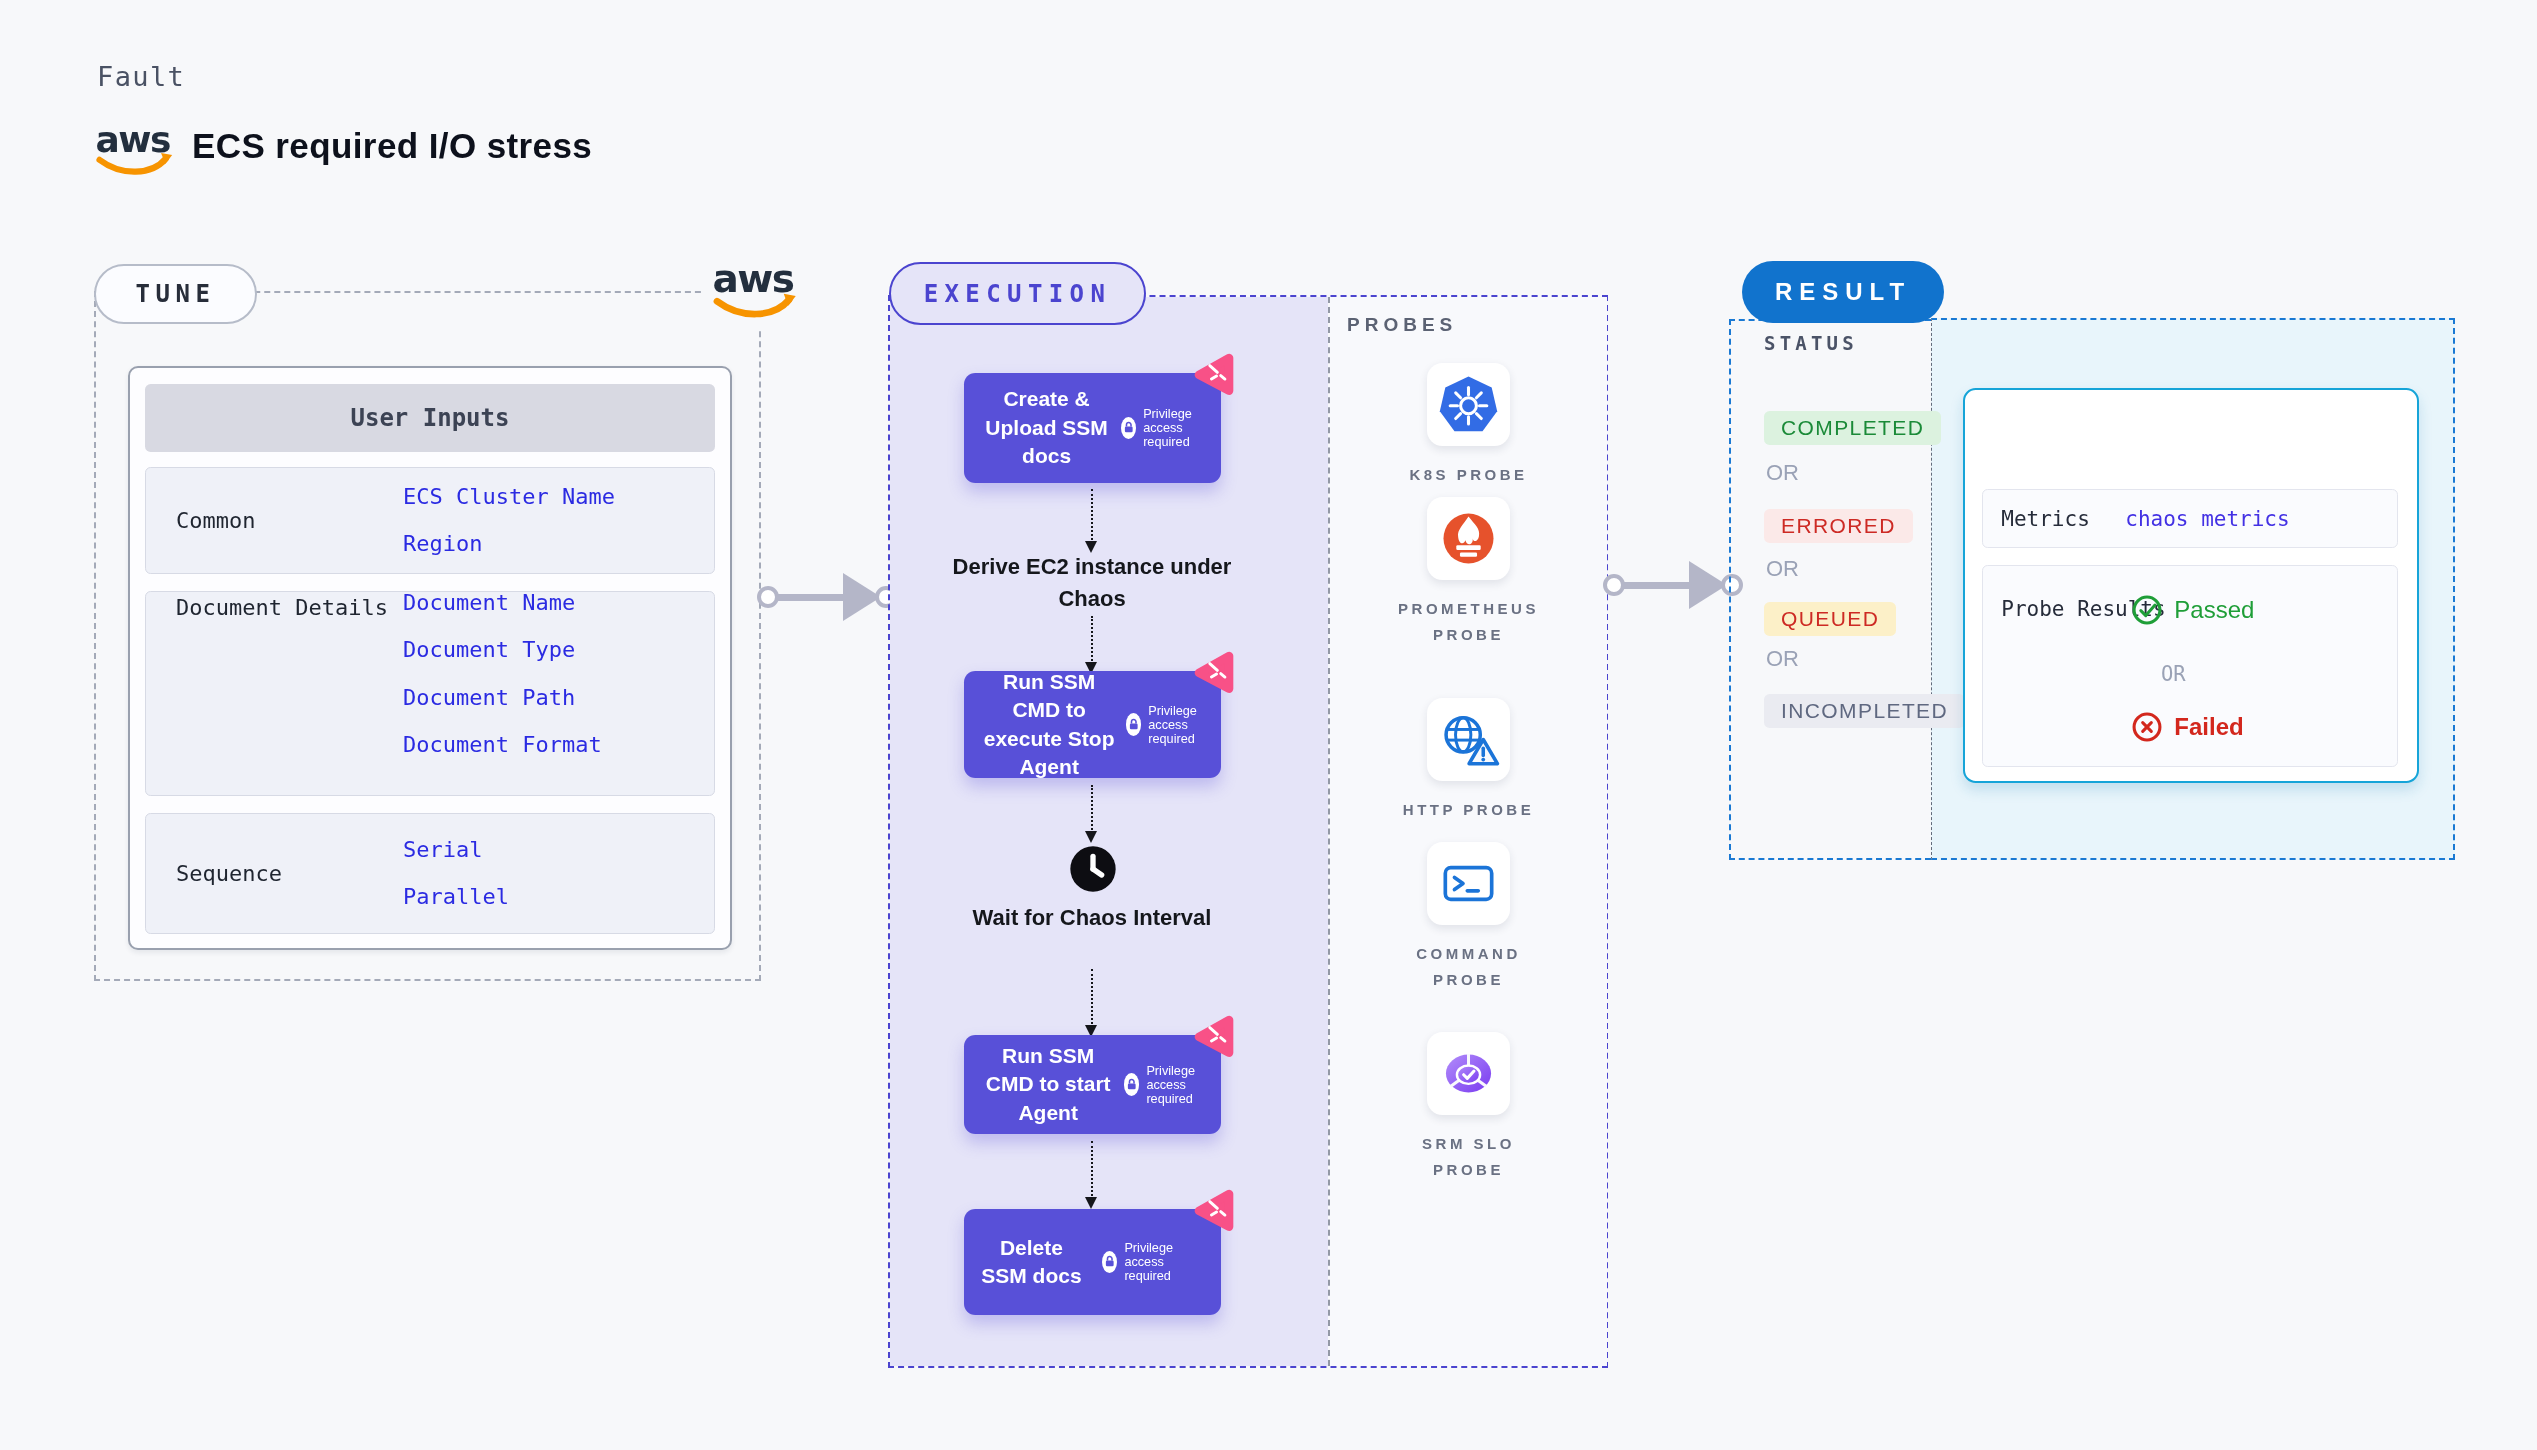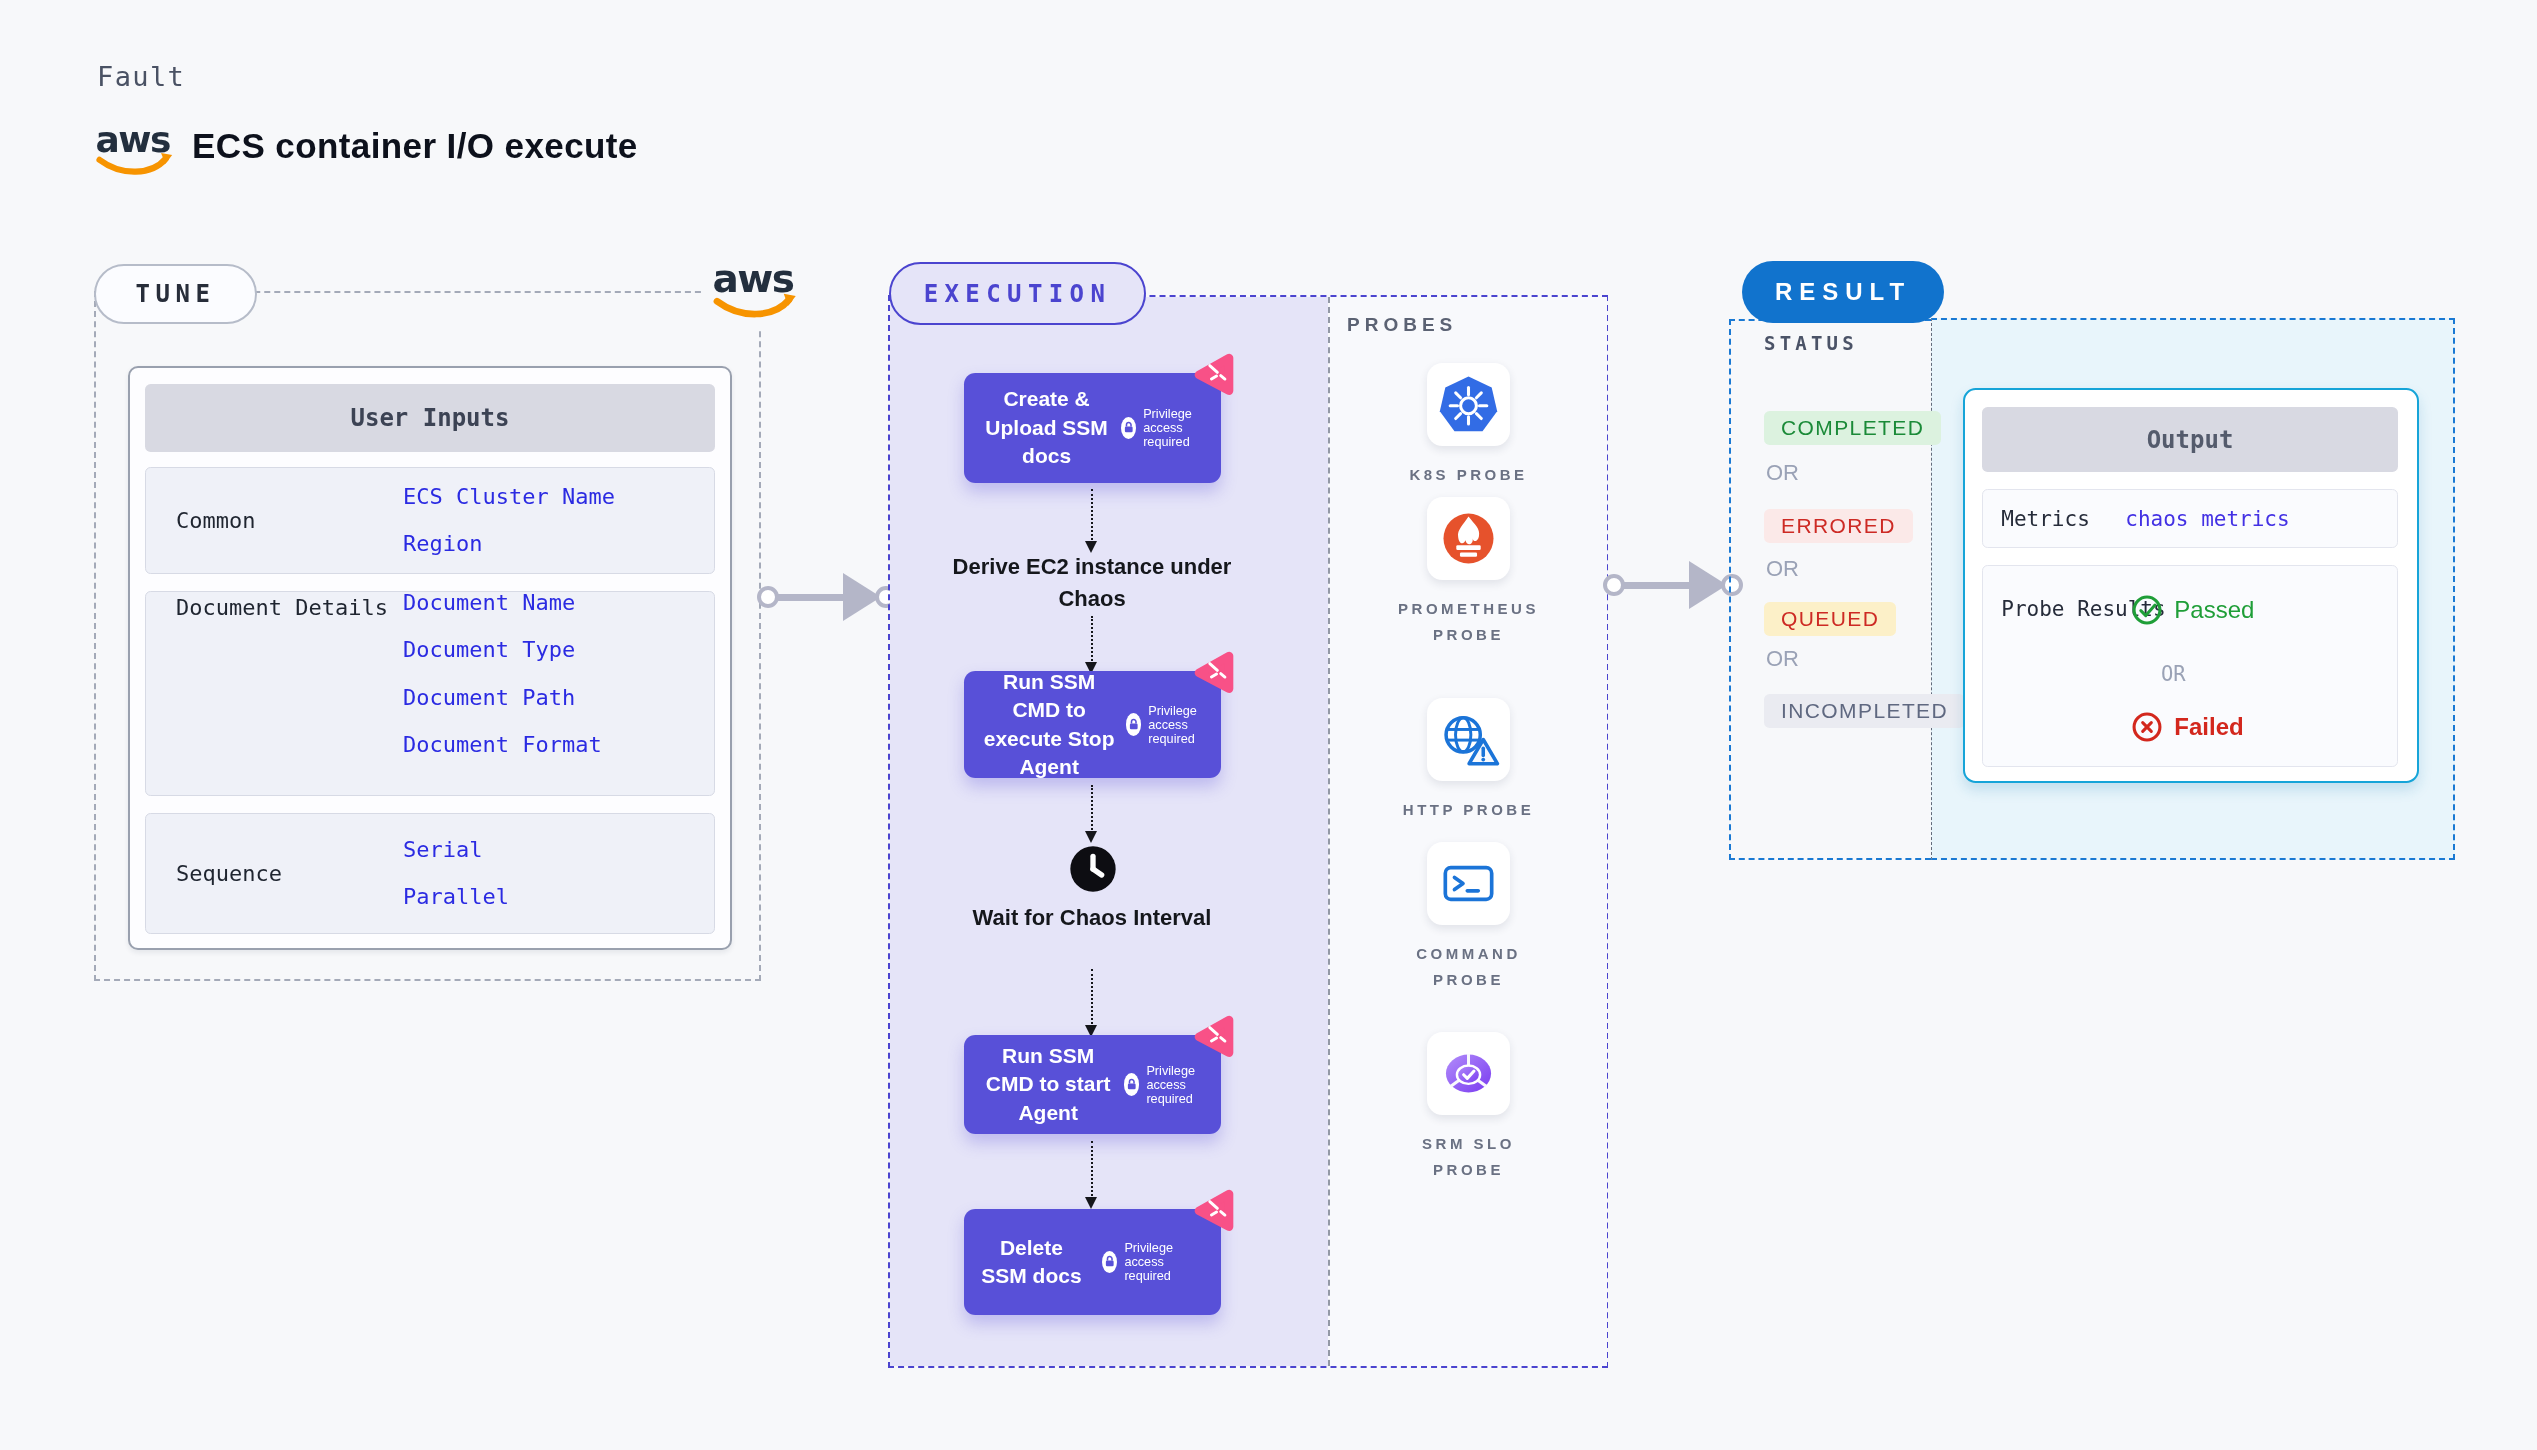--- a/index.html
+++ b/index.html
@@ -108,21 +108,21 @@
 <body>
 
 <div class="abs kicker mono">Fault</div>
 <div class="abs aws-logo-header">
   <svg width="83" height="61" viewBox="0 0 120 86">
     <text x="2" y="46" font-family="DejaVu Sans" font-size="52" font-weight="bold" letter-spacing="-2" fill="#232f3e">aws</text>
     <path d="M8 58 C40 82 84 80 104 56" stroke="#f79400" stroke-width="9" fill="none" stroke-linecap="round"></path>
     <path d="M97 48 L113 51 L103 64 Z" fill="#f79400"></path>
   </svg>
 </div>
-<div class="abs page-title">ECS container I/O execute</div>
+<div class="abs page-title">ECS required I/O stress</div>
 
 <div class="abs tune-box"></div>
 <div class="abs pill tune-pill mono">TUNE</div>
 <div class="abs aws-patch">
   <svg width="90" height="66" viewBox="0 0 120 86">
     <text x="2" y="46" font-family="DejaVu Sans" font-size="52" font-weight="bold" letter-spacing="-2" fill="#232f3e">aws</text>
     <path d="M8 58 C40 82 84 80 104 56" stroke="#f79400" stroke-width="9" fill="none" stroke-linecap="round"></path>
     <path d="M97 48 L113 51 L103 64 Z" fill="#f79400"></path>
   </svg>
 </div>
@@ -380,21 +380,20 @@
 
 <div class="status-badge b-completed">COMPLETED</div>
 <div class="or-label" style="top:460px;">OR</div>
 <div class="status-badge b-errored">ERRORED</div>
 <div class="or-label" style="top:556px;">OR</div>
 <div class="status-badge b-queued">QUEUED</div>
 <div class="or-label" style="top:646px;">OR</div>
 <div class="status-badge b-incompleted">INCOMPLETED</div>
 
 <div class="abs output-box">
-  <div class="output-header mono">Output</div>
 
   <div class="output-row row-metrics">
     <span class="metrics-label mono">Metrics</span>
     <span class="metrics-value mono">chaos metrics</span>
   </div>
 
   <div class="output-row row-probes">
     <div class="pr-label mono">Probe Results</div>
 
     <div class="pr-line pr-passed">

